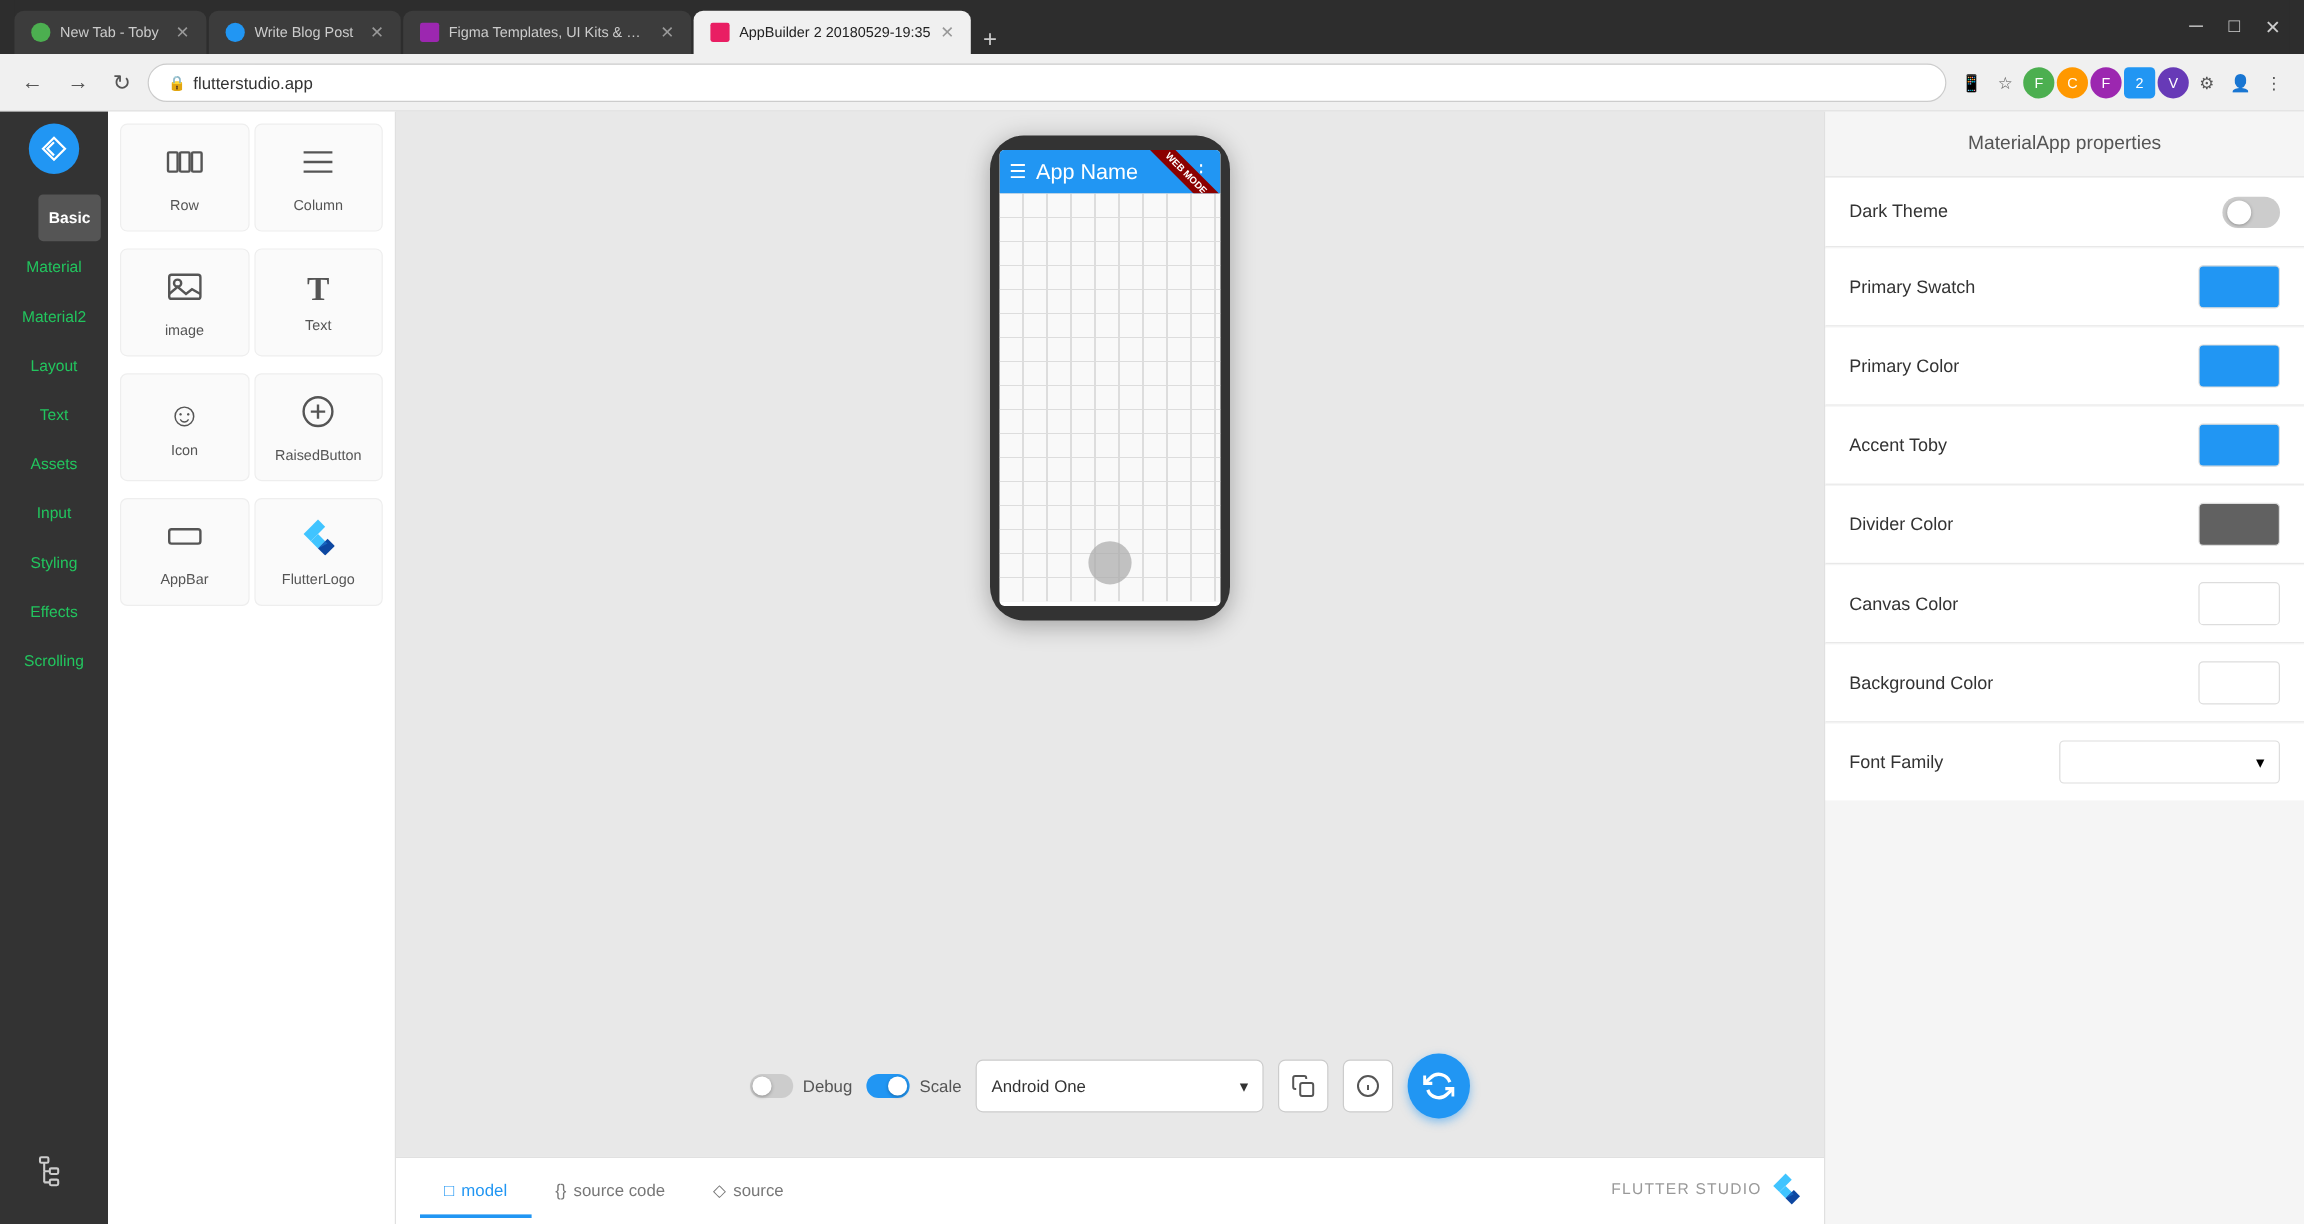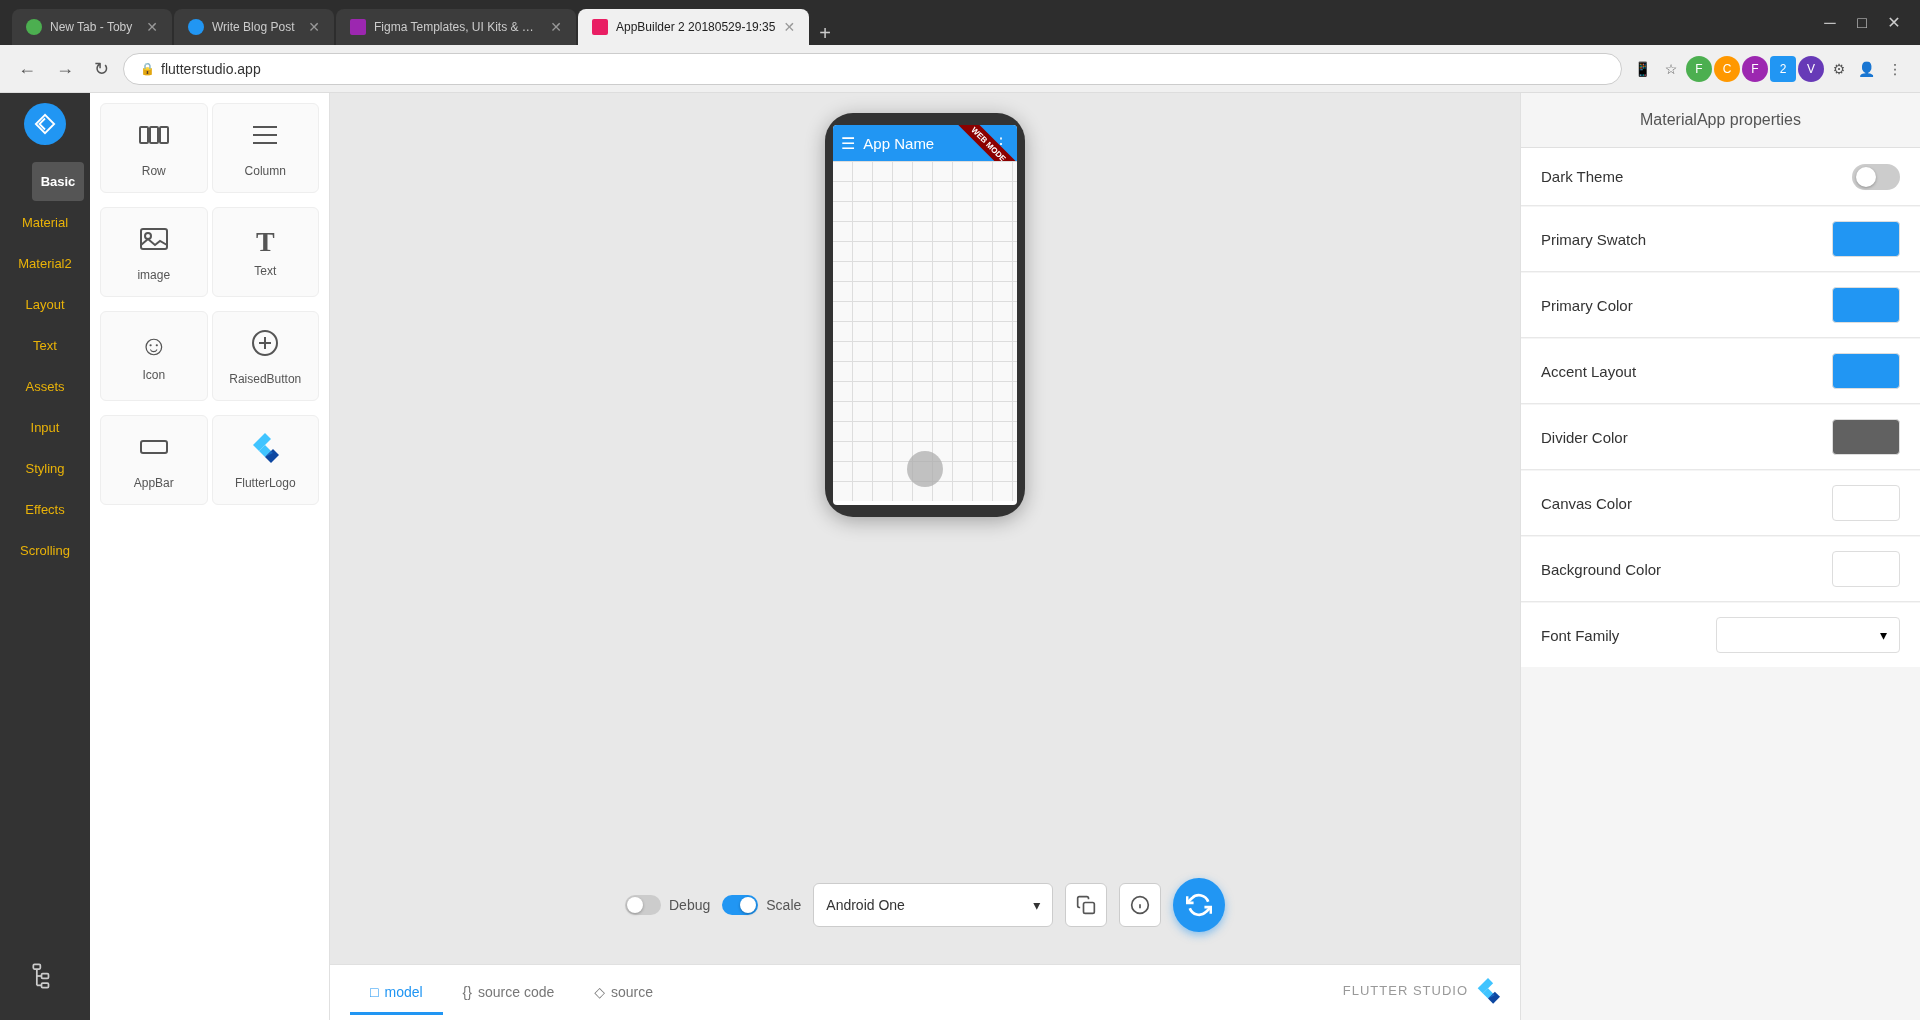--- a/index.html
+++ b/index.html
@@ -101,21 +101,21 @@
     }
     .app-logo svg { width: 22px; height: 22px; }
 
     .sidebar-narrow-items {
       display: flex;
       flex-direction: column;
       width: 100%;
       flex: 1;
     }
     .sidebar-narrow-item {
-      color: #eab308;
+      color: #22c55e;
       font-size: 13px;
       text-align: center;
       padding: 12px 4px;
       cursor: pointer;
       border-radius: 4px;
       margin: 1px 6px;
     }
     .sidebar-narrow-item.active {
       background: #555;
       color: #fff;
@@ -191,21 +191,21 @@
     }
     .phone-appbar {
       background: #2196F3;
       height: 36px;
       display: flex;
       align-items: center;
       padding: 0 8px;
       position: relative;
       overflow: hidden;
     }
-    .phone-appbar-title { color: #fff; font-size: 15px; font-weight: 500; }
+    .phone-appbar-title { color: #fff; font-size: 18px; font-weight: 500; }
     .phone-menu-icon { color: #fff; font-size: 16px; margin-right: 8px; }
     .phone-more-icon { color: #fff; font-size: 16px; margin-left: auto; }
 
     .phone-grid {
       background: repeating-linear-gradient(
         0deg,
         transparent,
         transparent 19px,
         #ddd 19px,
         #ddd 20px
@@ -784,21 +784,21 @@
     </div>
 
     <div class="property-row">
       <span class="property-label">Primary Color</span>
       <div class="property-value">
         <div class="color-swatch blue"></div>
       </div>
     </div>
 
     <div class="property-row">
-      <span class="property-label">Accent Layout</span>
+      <span class="property-label">Accent Toby</span>
       <div class="property-value">
         <div class="color-swatch blue"></div>
       </div>
     </div>
 
     <div class="property-row">
       <span class="property-label">Divider Color</span>
       <div class="property-value">
         <div class="color-swatch dark-gray"></div>
       </div>

